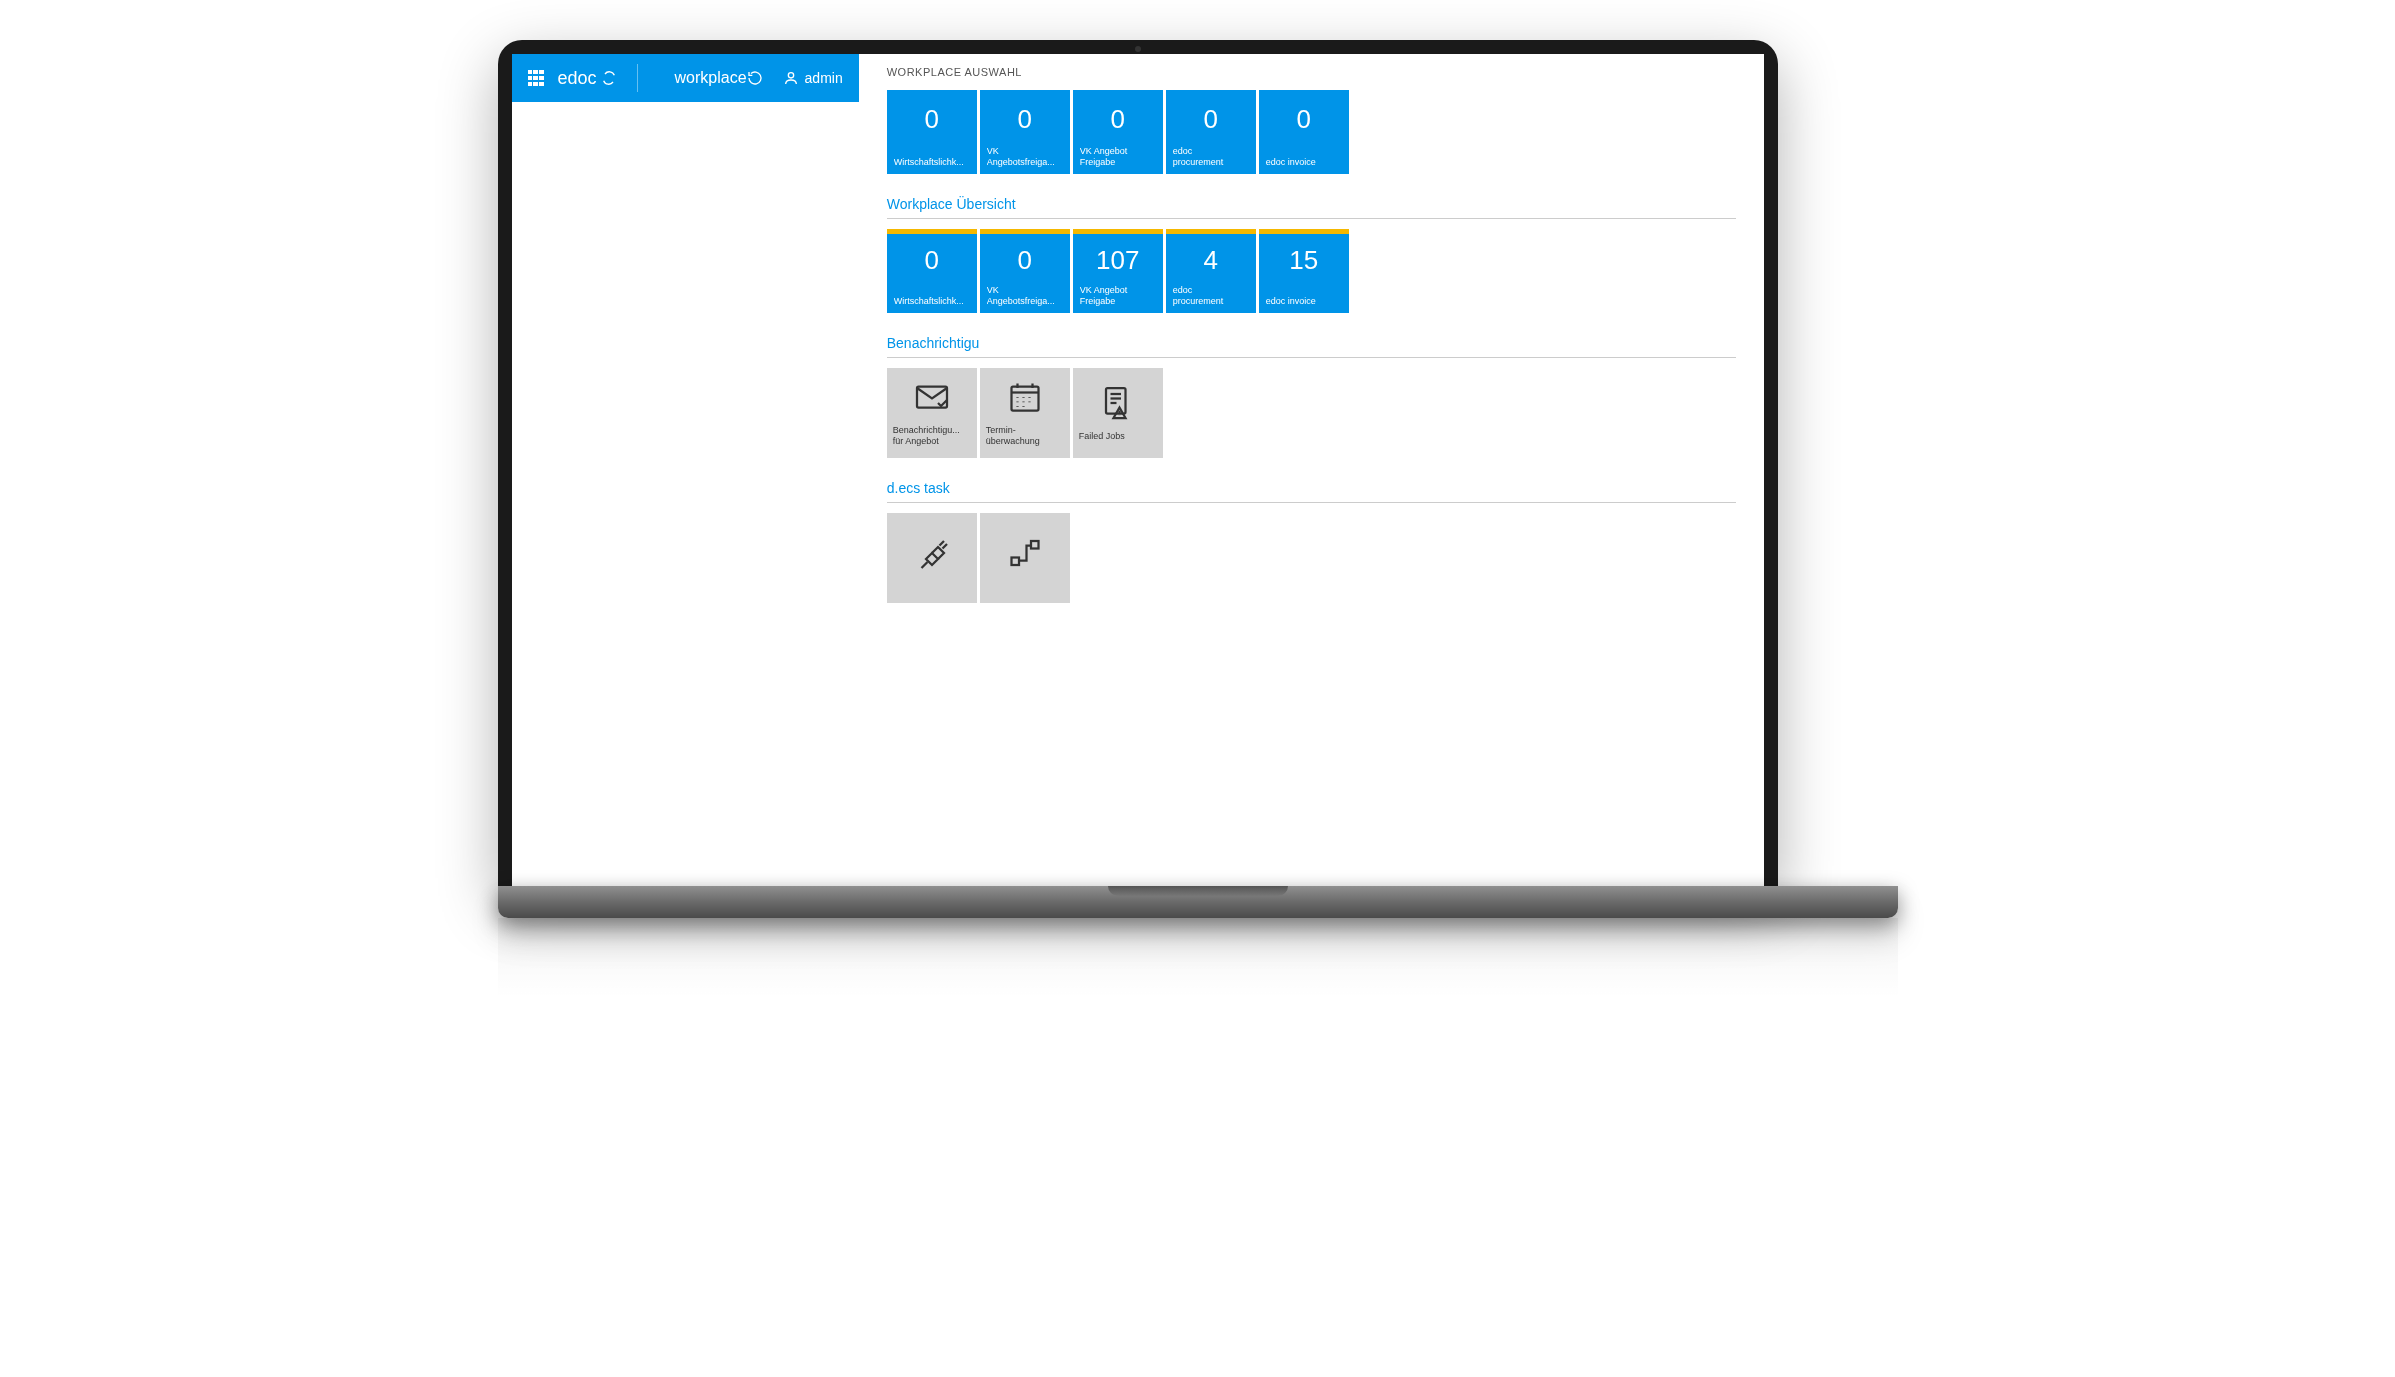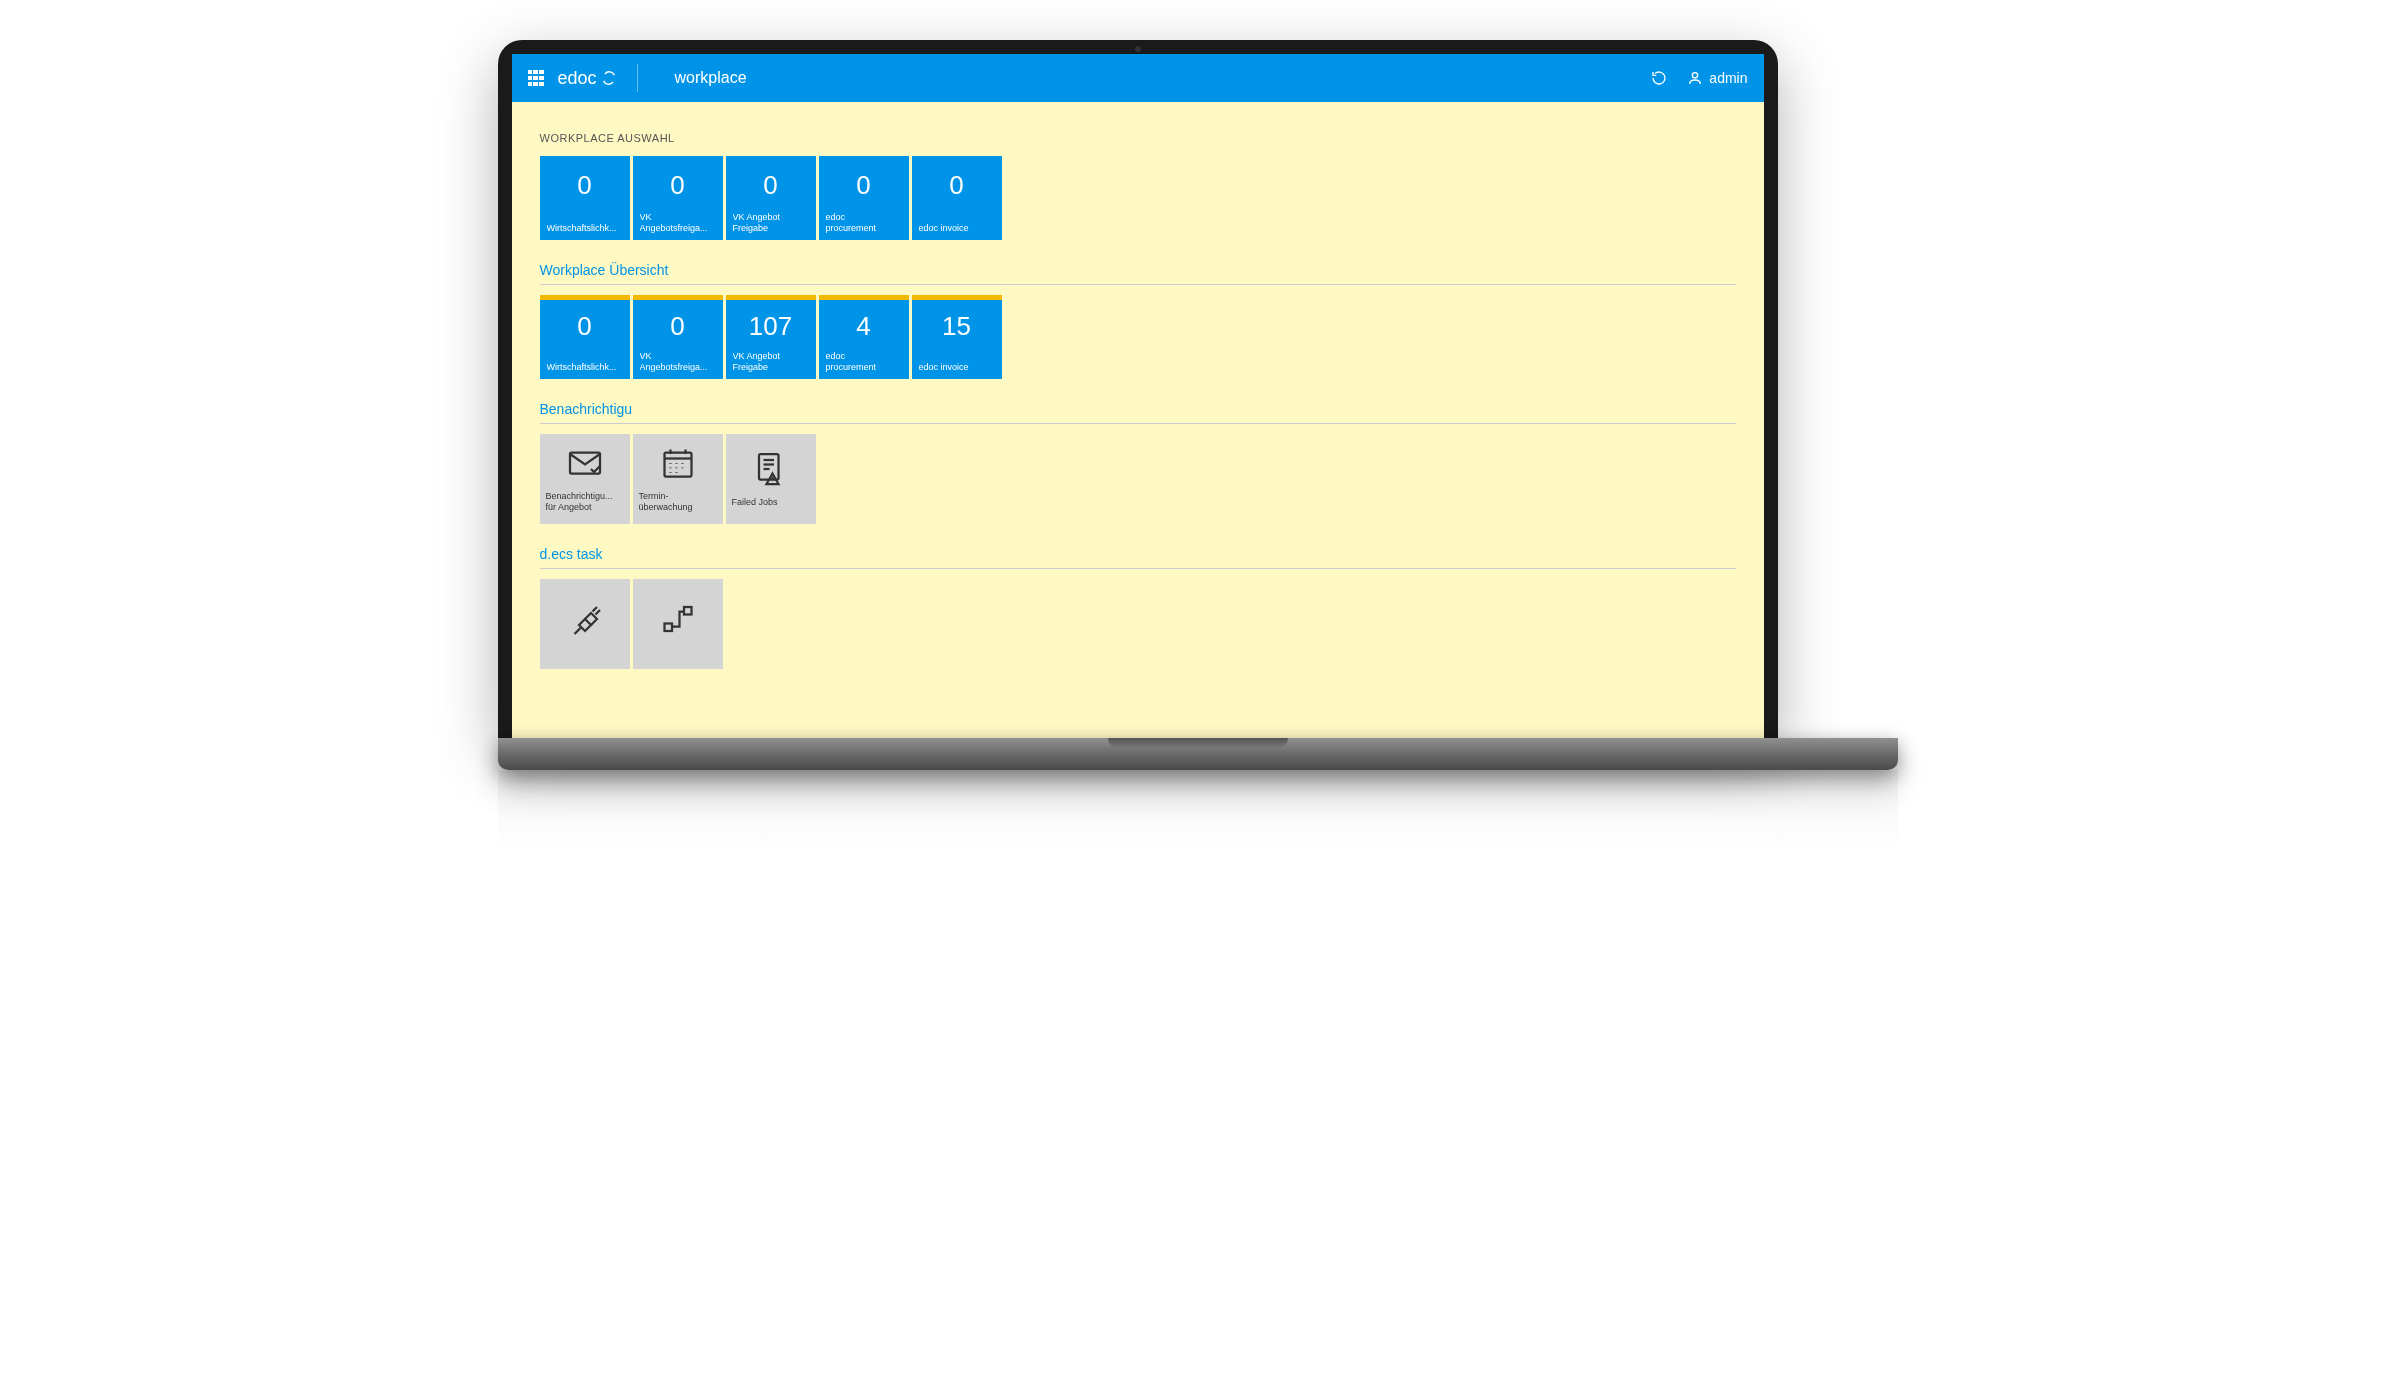--- a/index.html
+++ b/index.html
@@ -28,25 +28,24 @@
       position: absolute;
       top: 6px;
       left: 50%;
       transform: translateX(-50%);
       width: 6px;
       height: 6px;
       background: #333;
       border-radius: 50%;
     }
     .screen {
-      background: #fef9c3;
-      height: 684px;
+      background: #ffffff;
+      height: 832px;
       overflow: hidden;
       display: flex;
-      flex-direction: column;
     }
     .laptop-base {
       width: 1400px;
       height: 32px;
       background: linear-gradient(180deg, #909090 0%, #6a6a6a 50%, #4a4a4a 100%);
       margin: 0 auto;
       border-radius: 0 0 10px 10px;
       position: relative;
       box-shadow: 0 6px 20px rgba(0,0,0,0.4), 0 20px 30px rgba(0,0,0,0.15);
     }
@@ -135,21 +134,21 @@
     .user {
       display: flex;
       align-items: center;
       gap: 6px;
       font-size: 14px;
       cursor: pointer;
     }
 
     
     .content {
-      padding: 30px 28px;
+      padding: 12px 28px;
       overflow-y: auto;
       flex: 1;
     }
     .page-title {
       font-size: 11px;
       color: #555;
       letter-spacing: 0.5px;
       margin-bottom: 12px;
     }
     .section {

